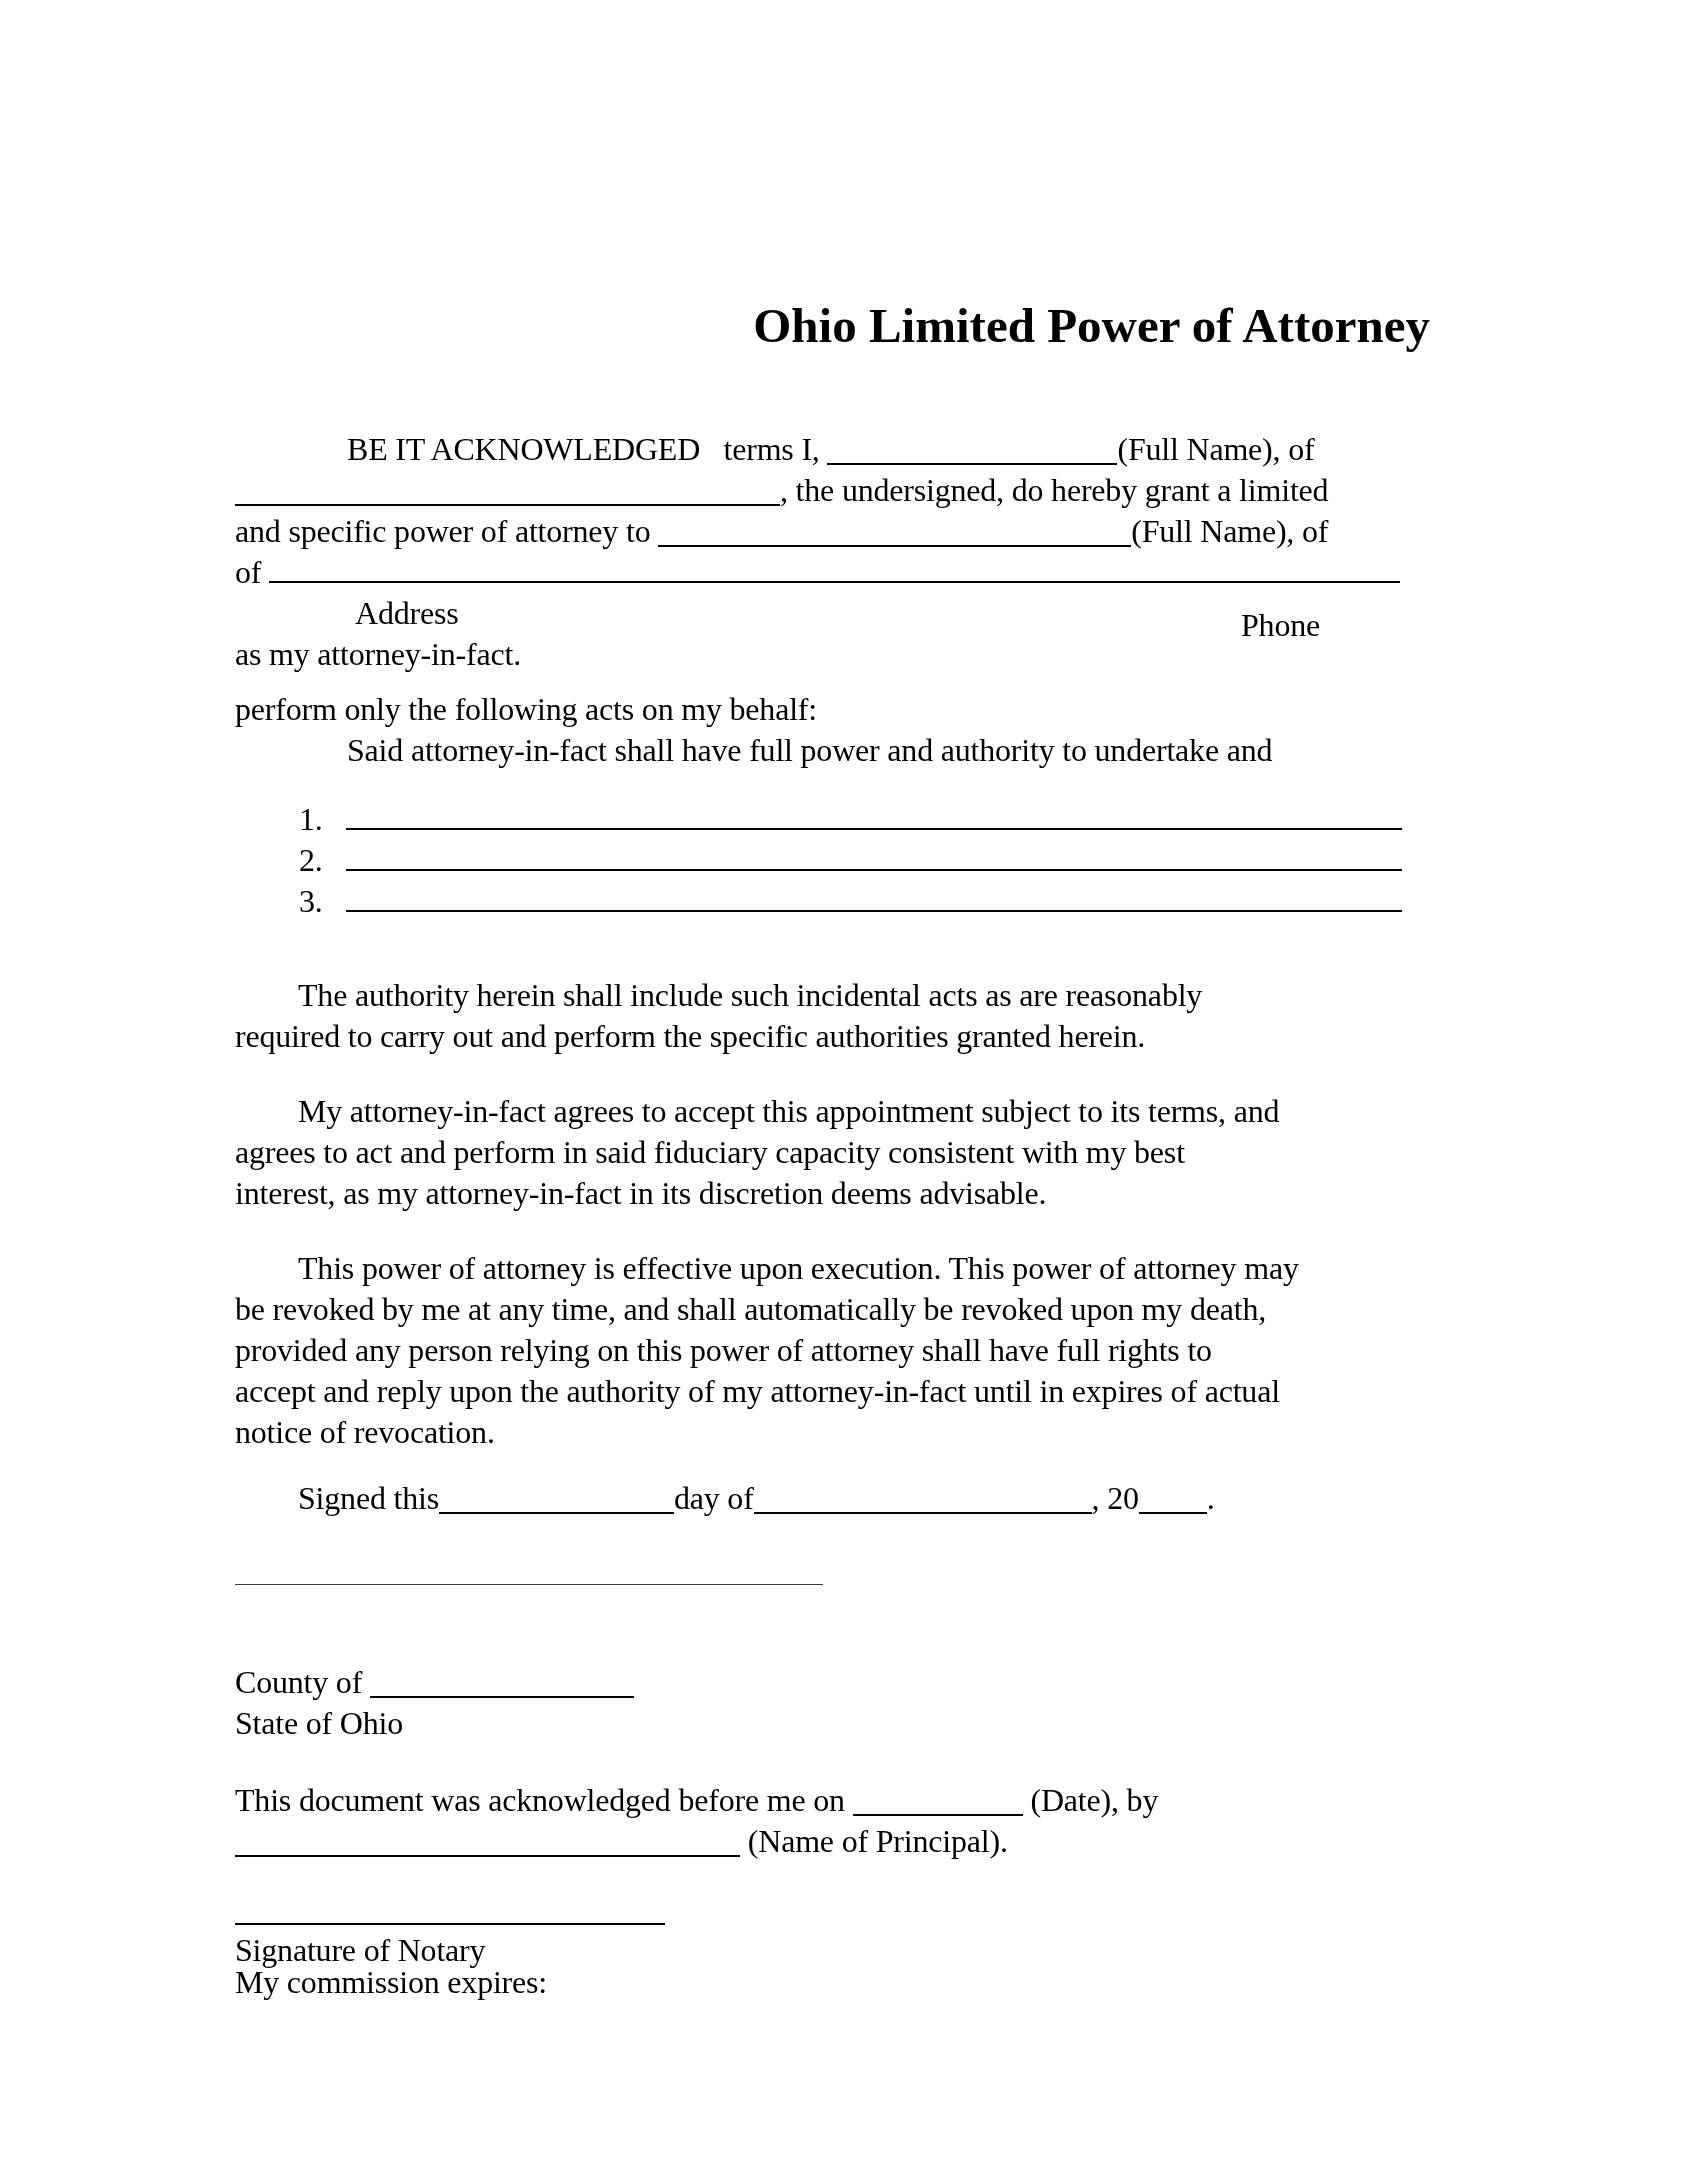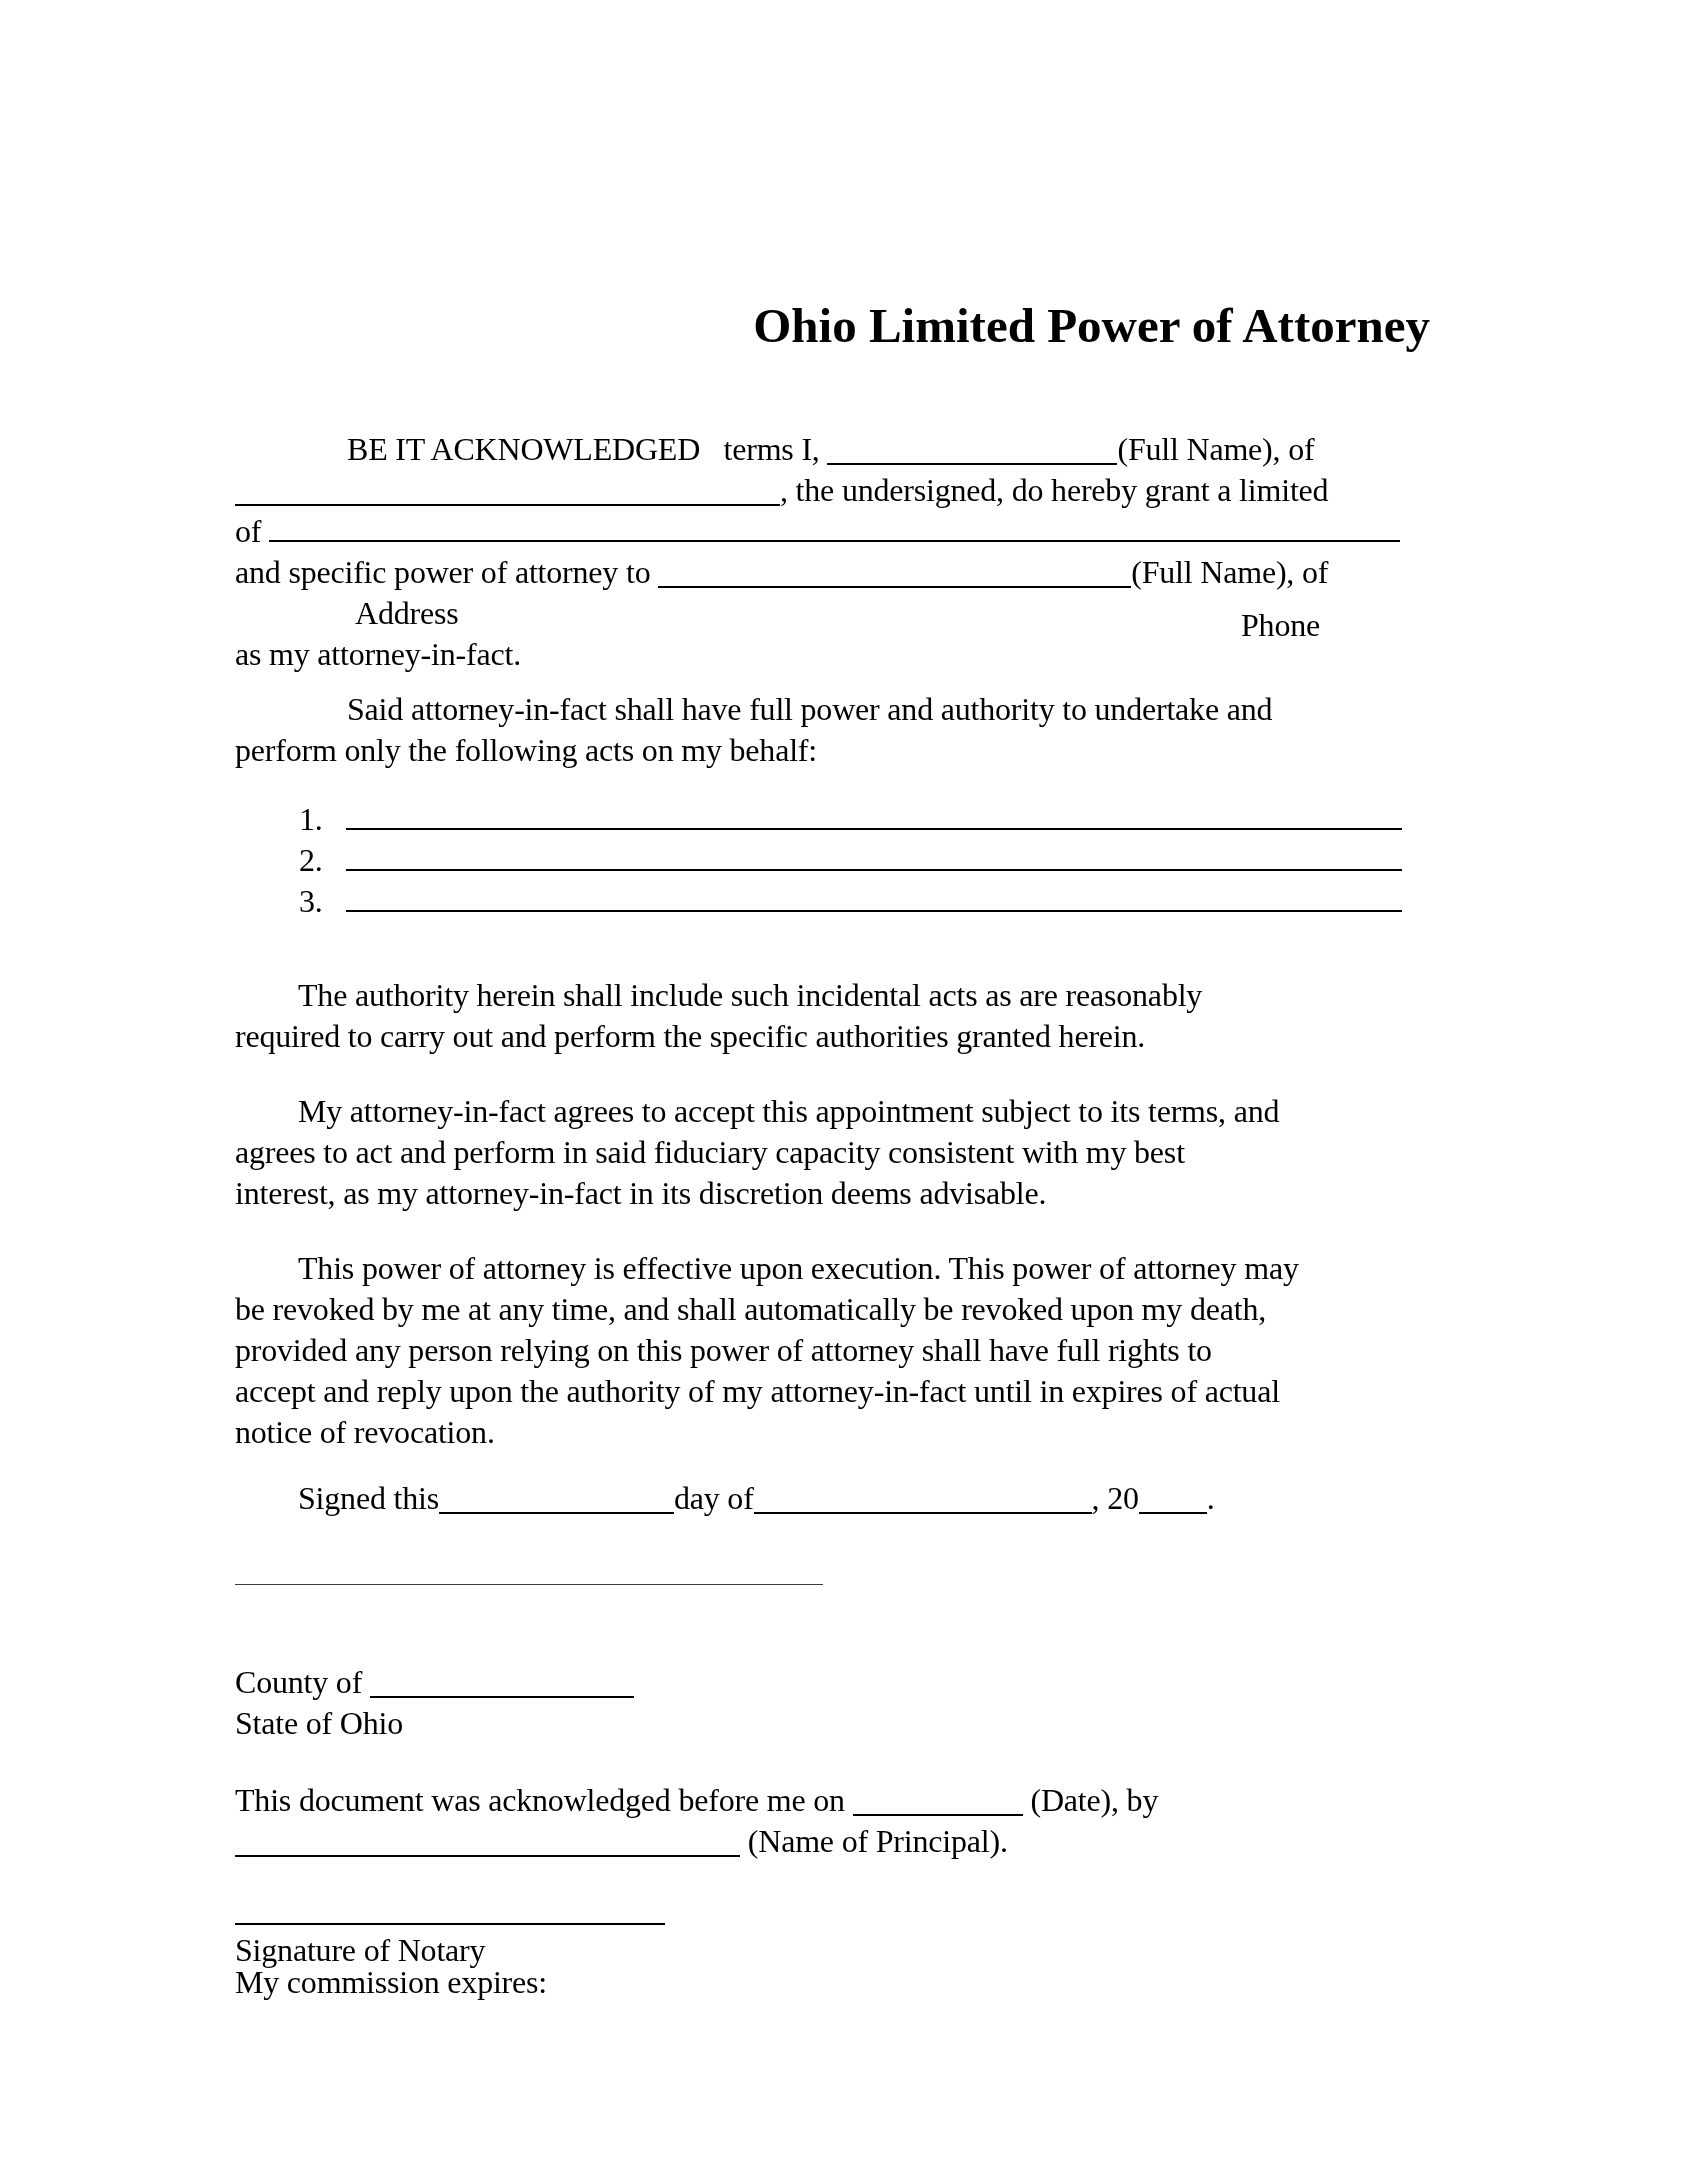--- a/index.html
+++ b/index.html
@@ -44,32 +44,32 @@
 </head>
 <body>
 
 <div class="page">
 
   <h1 class="title">Ohio Limited Power of Attorney</h1>
 
   <div class="p1">
     <div class="ln ind1"><span>BE IT ACKNOWLEDGED   terms I, </span><span class="bl" style="width:290px"></span><span>(Full Name), of</span></div>
     <div class="ln"><span class="bl" style="width:545px"></span><span>, the undersigned, do hereby grant a limited</span></div>
+    <div class="ln"><span>and specific power of attorney to </span><span class="bl" style="width:473px"></span><span>(Full Name), of</span></div>
     <div class="ln flexln"><span>of </span><span class="grow"></span></div>
-    <div class="ln"><span>and specific power of attorney to </span><span class="bl" style="width:473px"></span><span>(Full Name), of</span></div>
     <div class="labels">
         <span class="addr">Address</span>
         <span class="phone">Phone</span>
       </div>
     <div class="ln">as my attorney-in-fact.</div>
   </div>
 
   <div class="p2">
+    <div class="ln">perform only the following acts on my behalf:</div>
     <div class="ln ind1">Said attorney-in-fact shall have full power and authority to undertake and</div>
-    <div class="ln">perform only the following acts on my behalf:</div>
   </div>
 
   <div class="acts">
     <div class="li">
         <span class="num">1.</span>
         <span class="lbl"></span>
       </div>
     <div class="li">
         <span class="num">2.</span>
         <span class="lbl"></span>

